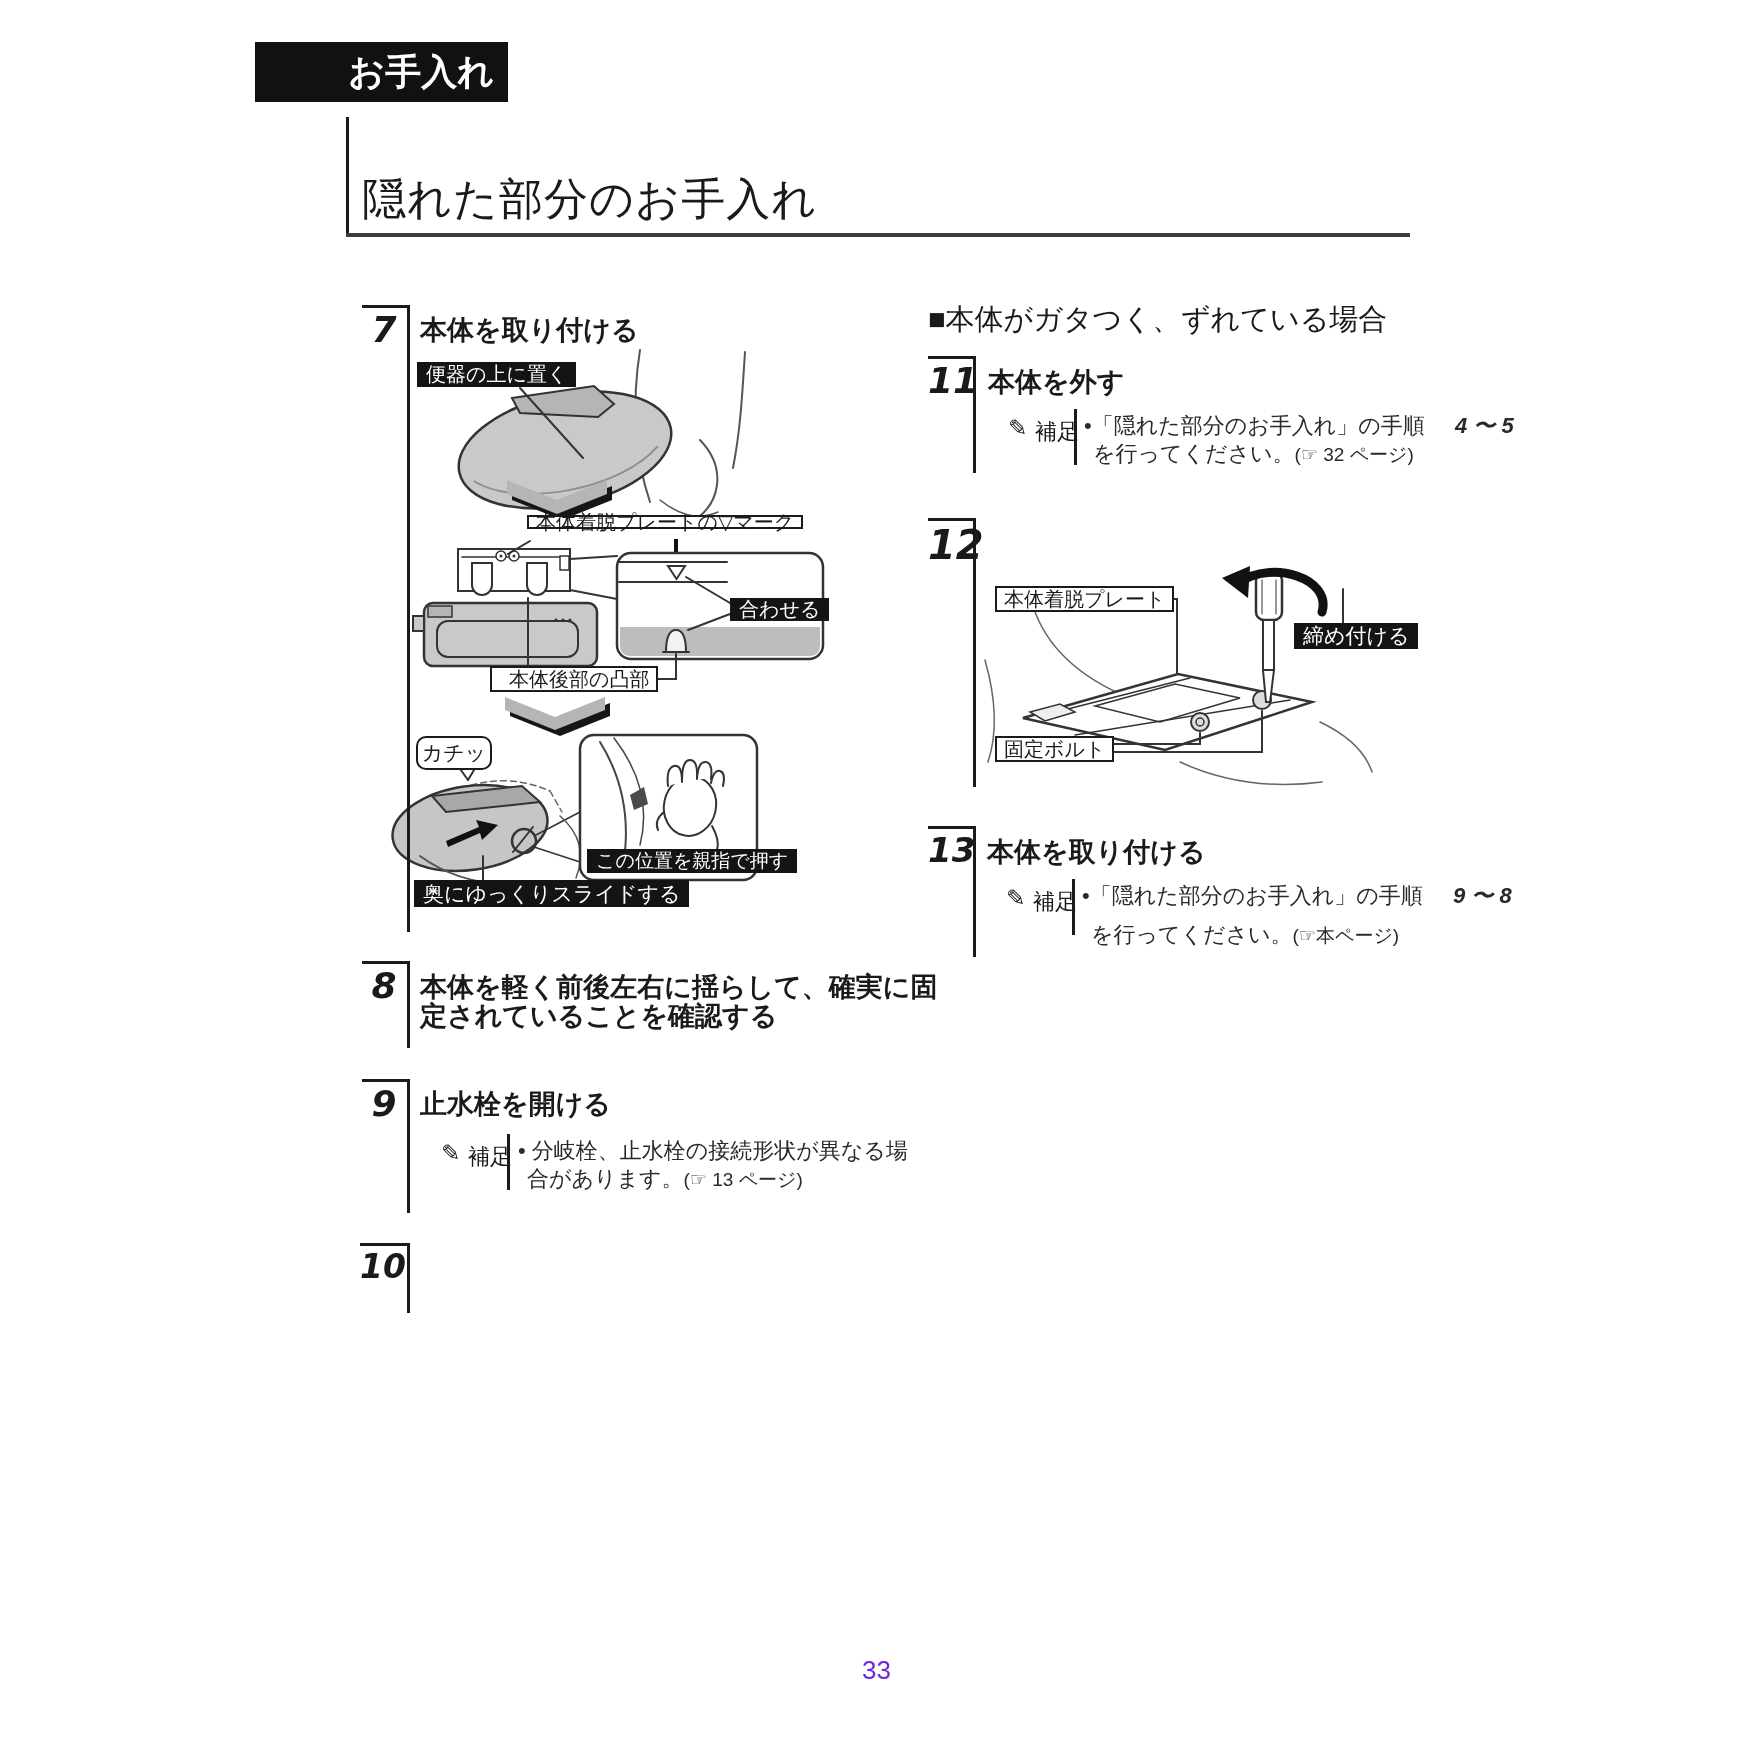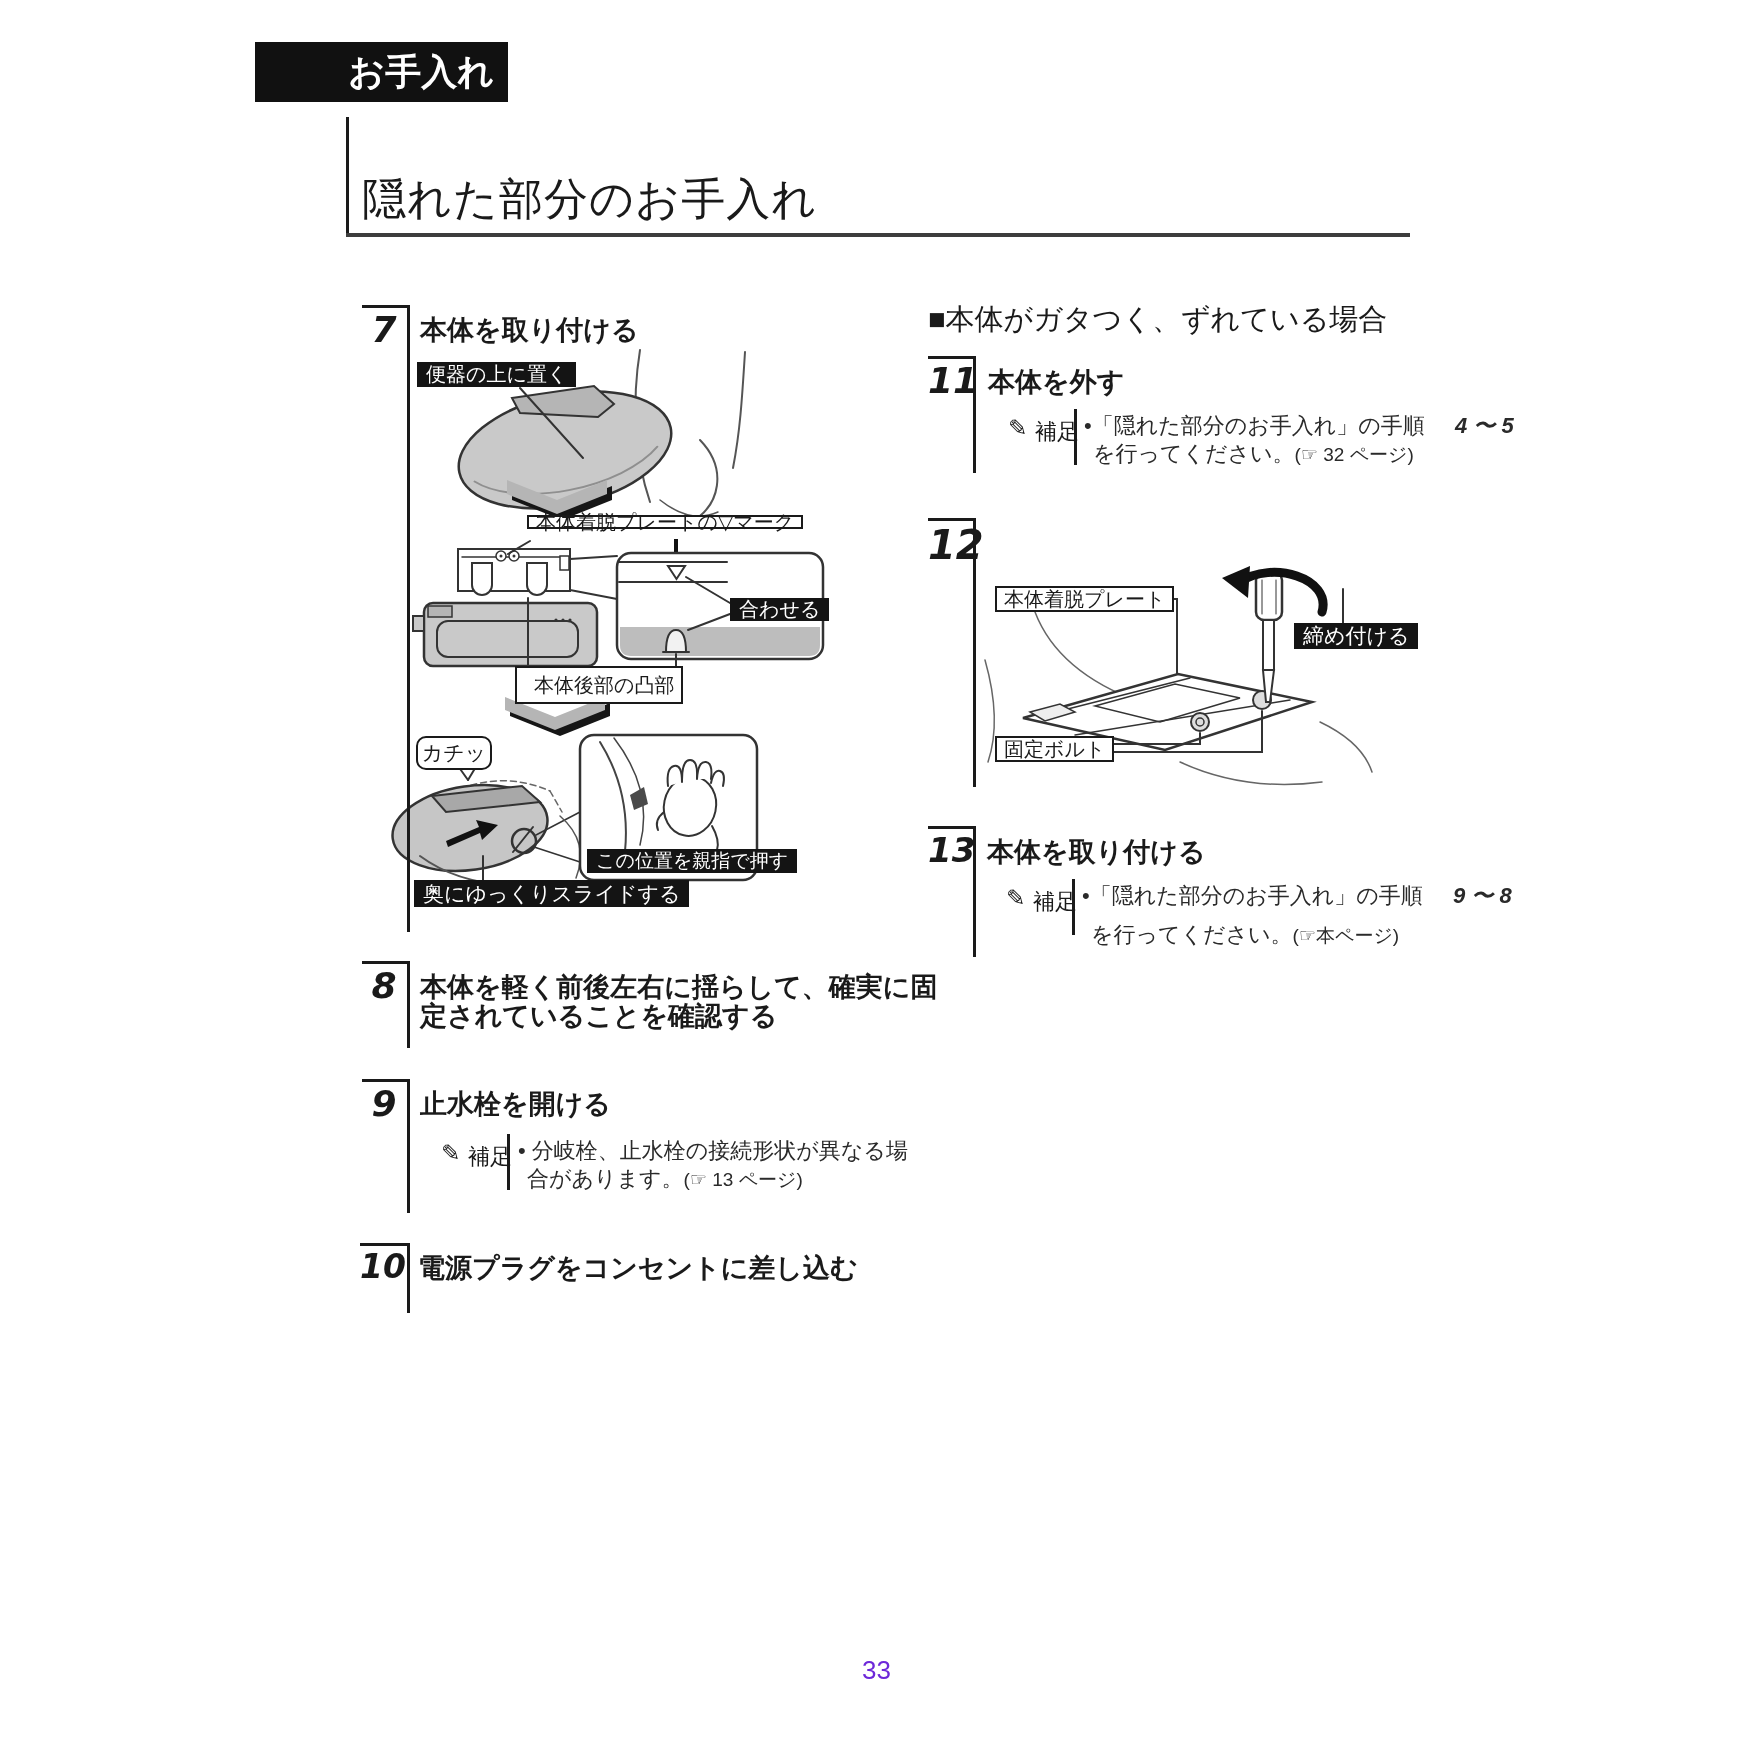--- a/index.html
+++ b/index.html
@@ -169,21 +169,21 @@
 
   <div class="abs topline" style="left:362px;top:305px;width:48px;height:3px;"></div>
   <div class="abs vline" style="left:407px;top:305px;width:3px;height:627px;"></div>
   <div class="abs stepnum" style="left:362px;top:309px;width:44px;">7</div>
   <div class="abs heading" style="left:420px;top:312px;">本体を取り付ける</div>
 
   <div class="abs blackbadge" style="left:417px;top:362px;height:25px;font-size:20px;">便器の上に置く</div>
 
   <div class="abs labelbox" style="left:527px;top:515px;height:14px;">本体着脱プレートの▽マーク</div>
   <div class="abs blackbadge" style="left:730px;top:598px;height:23px;font-size:20px;">合わせる</div>
-  <div class="abs labelbox" style="left:515px;top:666px;height:38px;padding-left:17px;">本体後部の凸部</div>
+  <div class="abs labelbox" style="left:490px;top:666px;height:26px;padding-left:17px;">本体後部の凸部</div>
 
   <div class="abs bubble" style="left:416px;top:736px;width:72px;height:30px;">カチッ</div>
   <div class="abs blackbadge" style="left:587px;top:849px;height:24px;font-size:19px;">この位置を親指で押す</div>
   <div class="abs blackbadge" style="left:414px;top:880px;height:27px;">奥にゆっくりスライドする</div>
 
   <div class="abs topline" style="left:362px;top:961px;width:48px;height:3px;"></div>
   <div class="abs vline" style="left:407px;top:961px;width:3px;height:87px;"></div>
   <div class="abs stepnum" style="left:362px;top:965px;width:44px;">8</div>
   <div class="abs heading" style="left:420px;top:969px;">本体を軽く前後左右に揺らして、確実に固</div>
   <div class="abs heading" style="left:420px;top:998px;">定されていることを確認する</div>
@@ -196,21 +196,20 @@
   <div class="abs note-label" style="left:468px;top:1142px;">補足</div>
   <div class="abs note-bar" style="left:507px;top:1134px;width:3px;height:56px;"></div>
   <div class="abs note-text" style="left:518px;top:1136px;">• 分岐栓、止水栓の接続形状が異なる場</div>
   <div class="abs note-text" style="left:527px;top:1164px;">
     <span>合があります。</span><span class="note-ref">(☞ 13 ページ)</span>
   </div>
 
   <div class="abs topline" style="left:360px;top:1243px;width:50px;height:3px;"></div>
   <div class="abs vline" style="left:407px;top:1243px;width:3px;height:70px;"></div>
   <div class="abs stepnum" style="left:360px;top:1247px;width:46px;font-size:33px;">10</div>
-  <div class="abs heading" style="left:418px;top:1250px;">電源プラグをコンセントに差し込む</div>
 
   <div class="abs sectitle" style="left:928px;top:300px;">■本体がガタつく、ずれている場合</div>
 
   <div class="abs topline" style="left:928px;top:356px;width:48px;height:3px;"></div>
   <div class="abs vline" style="left:973px;top:356px;width:3px;height:117px;"></div>
   <div class="abs stepnum" style="left:928px;top:360px;width:44px;">11</div>
   <div class="abs heading" style="left:988px;top:364px;">本体を外す</div>
   <div class="abs note-icon" style="left:1008px;top:415px;">✎</div>
   <div class="abs note-label" style="left:1035px;top:417px;">補足</div>
   <div class="abs note-bar" style="left:1074px;top:409px;width:3px;height:56px;"></div>

